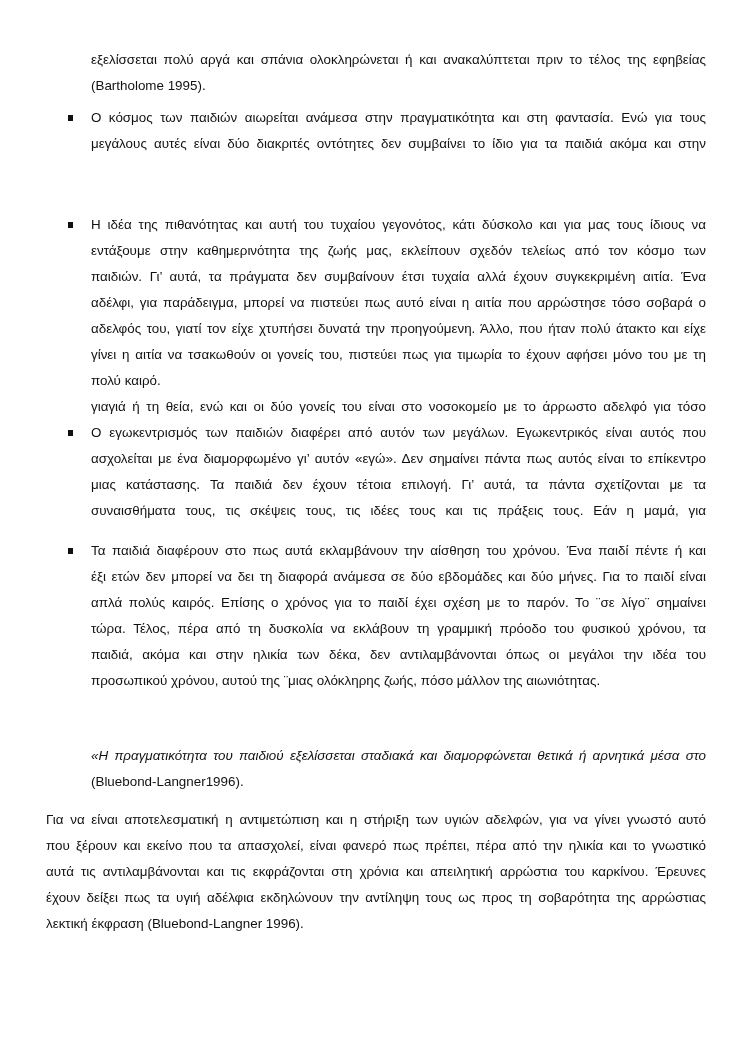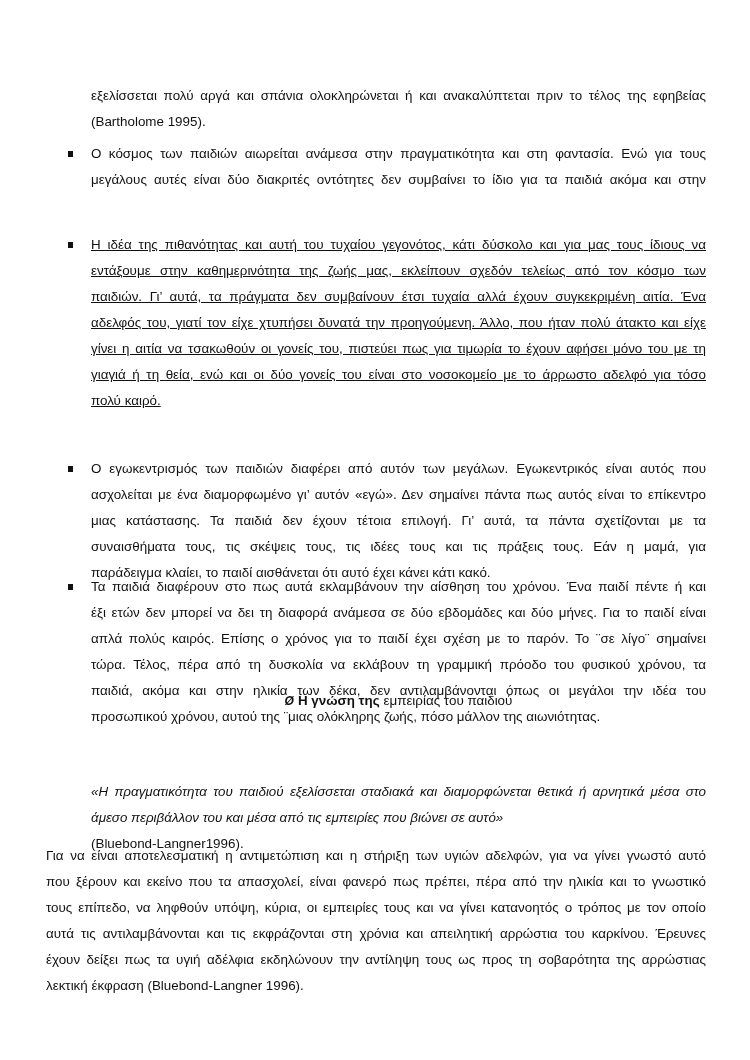--- a/index.html
+++ b/index.html
@@ -1,21 +1,21 @@
 <!DOCTYPE html>
 <html><head>
   <meta charset="utf-8">
   <style>
     html, body { margin: 0; padding: 0; background: #ffffff; }
     body {
       width: 750px; height: 1060px; overflow: hidden; position: relative;
       font-family: "Liberation Sans", sans-serif; font-size: 13.4px; color: #111;
     }
     .page { position: absolute; left: 0; top: 0; width: 750px; height: 1060px; }
-    .block { position: absolute; line-height: 26px; text-align: justify; margin-top: 36px; }
+    .block { position: absolute; line-height: 26px; text-align: justify; }
     .indented { left: 91px; width: 615px; }
     .full { left: 46px; width: 660px; }
     .line { display: block; white-space: nowrap; text-align: justify; text-align-last: justify; }
     .line.last { text-align-last: left; }
     .bullet {
       position: absolute; left: -23px; top: 10px; width: 5px; height: 6px; background: #111;
     }
     .heading { position: absolute; left: 91px; width: 615px; text-align: center; line-height: 26px; }
     .heading .b { font-weight: bold; }
     .icon-empty { font-weight: bold; font-style: italic; font-size: 12px; margin-right: 4px; }
@@ -30,62 +30,57 @@
     <span class="line">εξελίσσεται πολύ αργά και σπάνια ολοκληρώνεται ή και ανακαλύπτεται πριν το τέλος της εφηβείας</span>
     <span class="line last">(Bartholome 1995).</span>
   </div>
 
   <div class="block indented" style="top:105px;">
     <span class="bullet"></span>
     <span class="line">Ο κόσμος των παιδιών αιωρείται ανάμεσα στην πραγματικότητα και στη φαντασία. Ενώ για τους</span>
     <span class="line">μεγάλους αυτές είναι δύο διακριτές οντότητες δεν συμβαίνει το ίδιο για τα παιδιά ακόμα και στην</span>
   </div>
 
-  <div class="block indented" style="top:196px;text-decoration:underline;">
+  <div class="block indented" style="top:212px;">
     <span class="bullet"></span>
     <span class="line">Η ιδέα της πιθανότητας και αυτή του τυχαίου γεγονότος, κάτι δύσκολο και για μας τους ίδιους να</span>
     <span class="line">εντάξουμε στην καθημερινότητα της ζωής μας, εκλείπουν σχεδόν τελείως από τον κόσμο των</span>
     <span class="line">παιδιών. Γι’ αυτά, τα πράγματα δεν συμβαίνουν έτσι τυχαία αλλά έχουν συγκεκριμένη αιτία. Ένα</span>
+    <span class="line">αδέλφι, για παράδειγμα, μπορεί να πιστεύει πως αυτό είναι η αιτία που αρρώστησε τόσο σοβαρά ο</span>
     <span class="line">αδελφός του, γιατί τον είχε χτυπήσει δυνατά την προηγούμενη. Άλλο, που ήταν πολύ άτακτο και είχε</span>
     <span class="line">γίνει η αιτία να τσακωθούν οι γονείς του, πιστεύει πως για τιμωρία το έχουν αφήσει μόνο του με τη</span>
+    <span class="line last">πολύ καιρό.</span>
     <span class="line">γιαγιά ή τη θεία, ενώ και οι δύο γονείς του είναι στο νοσοκομείο με το άρρωστο αδελφό για τόσο</span>
-    <span class="line last">πολύ καιρό.</span>
   </div>
 
   <div class="block indented" style="top:420px;">
     <span class="bullet"></span>
     <span class="line">Ο εγωκεντρισμός των παιδιών διαφέρει από αυτόν των μεγάλων. Εγωκεντρικός είναι αυτός που</span>
     <span class="line">ασχολείται με ένα διαμορφωμένο γι’ αυτόν «εγώ». Δεν σημαίνει πάντα πως αυτός είναι το επίκεντρο</span>
     <span class="line">μιας κατάστασης. Τα παιδιά δεν έχουν τέτοια επιλογή. Γι’ αυτά, τα πάντα σχετίζονται με τα</span>
     <span class="line">συναισθήματα τους, τις σκέψεις τους, τις ιδέες τους και τις πράξεις τους. Εάν η μαμά, για</span>
-    <span class="line last">παράδειγμα κλαίει, το παιδί αισθάνεται ότι αυτό έχει κάνει κάτι κακό.</span>
   </div>
 
   <div class="block indented" style="top:538px;">
     <span class="bullet"></span>
     <span class="line">Τα παιδιά διαφέρουν στο πως αυτά εκλαμβάνουν την αίσθηση του χρόνου. Ένα παιδί πέντε ή και</span>
     <span class="line">έξι ετών δεν μπορεί να δει τη διαφορά ανάμεσα σε δύο εβδομάδες και δύο μήνες. Για το παιδί είναι</span>
     <span class="line">απλά πολύς καιρός. Επίσης ο χρόνος για το παιδί έχει σχέση με το παρόν. Το ¨σε λίγο¨ σημαίνει</span>
     <span class="line">τώρα. Τέλος, πέρα από τη δυσκολία να εκλάβουν τη γραμμική πρόοδο του φυσικού χρόνου, τα</span>
     <span class="line">παιδιά, ακόμα και στην ηλικία των δέκα, δεν αντιλαμβάνονται όπως οι μεγάλοι την ιδέα του</span>
     <span class="line last">προσωπικού χρόνου, αυτού της ¨μιας ολόκληρης ζωής, πόσο μάλλον της αιωνιότητας.</span>
   </div>
 
-  <div class="heading" style="top:688px;">
-    <span class="icon-empty">Ø</span><span class="b">Η γνώση της</span><span> εμπειρίας του παιδιού</span>
-  </div>
 
   <div class="block indented" style="top:743px;">
     <span class="line quote">«Η πραγματικότητα του παιδιού εξελίσσεται σταδιακά και διαμορφώνεται θετικά ή αρνητικά μέσα στο</span>
-    <span class="line last quote">άμεσο περιβάλλον του και μέσα από τις εμπειρίες που βιώνει σε αυτό»</span>
     <span class="line last">(Bluebond-Langner1996).</span>
   </div>
 
   <div class="block full" style="top:807px;">
     <span class="line">Για να είναι αποτελεσματική η αντιμετώπιση και η στήριξη των υγιών αδελφών, για να γίνει γνωστό αυτό</span>
     <span class="line">που ξέρουν και εκείνο που τα απασχολεί, είναι φανερό πως πρέπει, πέρα από την ηλικία και το γνωστικό</span>
-    <span class="line">τους επίπεδο, να ληφθούν υπόψη, κύρια, οι εμπειρίες τους και να γίνει κατανοητός ο τρόπος με τον οποίο</span>
     <span class="line">αυτά τις αντιλαμβάνονται και τις εκφράζονται στη χρόνια και απειλητική αρρώστια του καρκίνου. Έρευνες</span>
     <span class="line">έχουν δείξει πως τα υγιή αδέλφια εκδηλώνουν την αντίληψη τους ως προς τη σοβαρότητα της αρρώστιας</span>
     <span class="line last">λεκτική έκφραση (Bluebond-Langner 1996).</span>
   </div>
 
 </div>
 
 </body></html>

